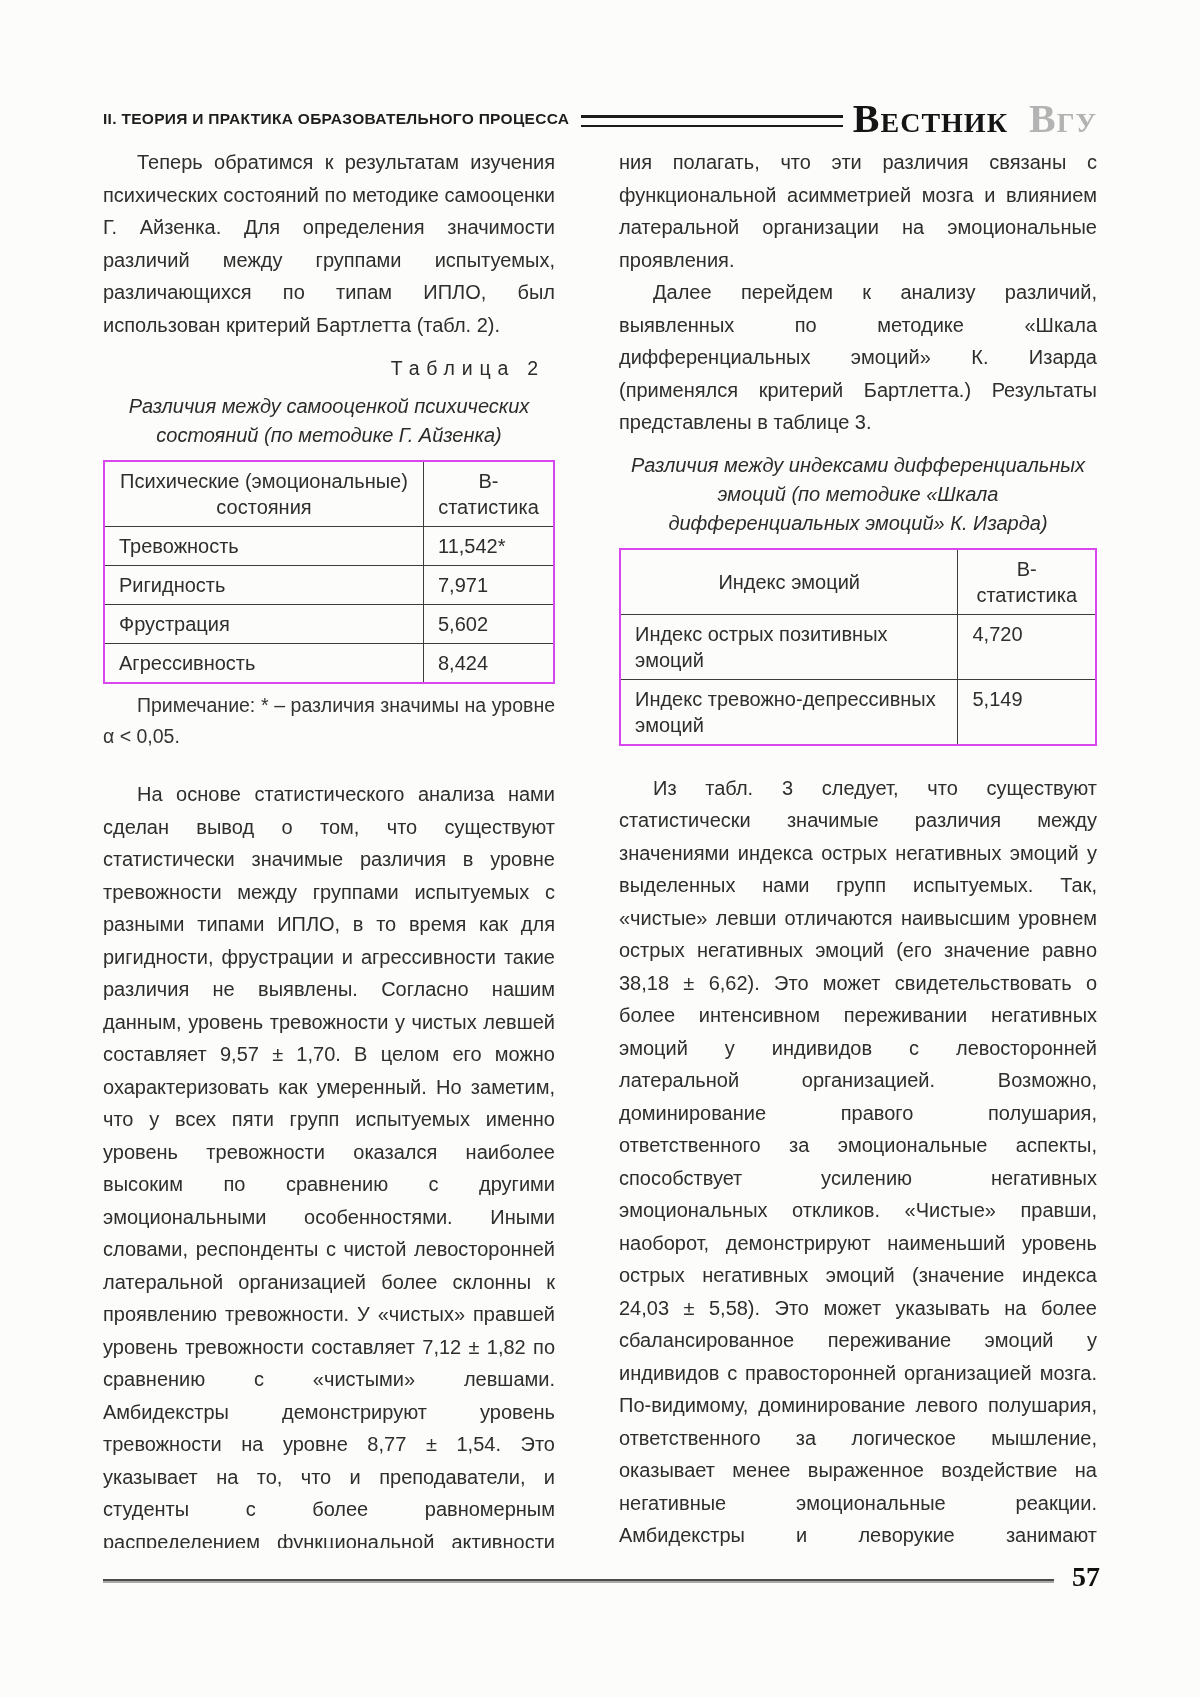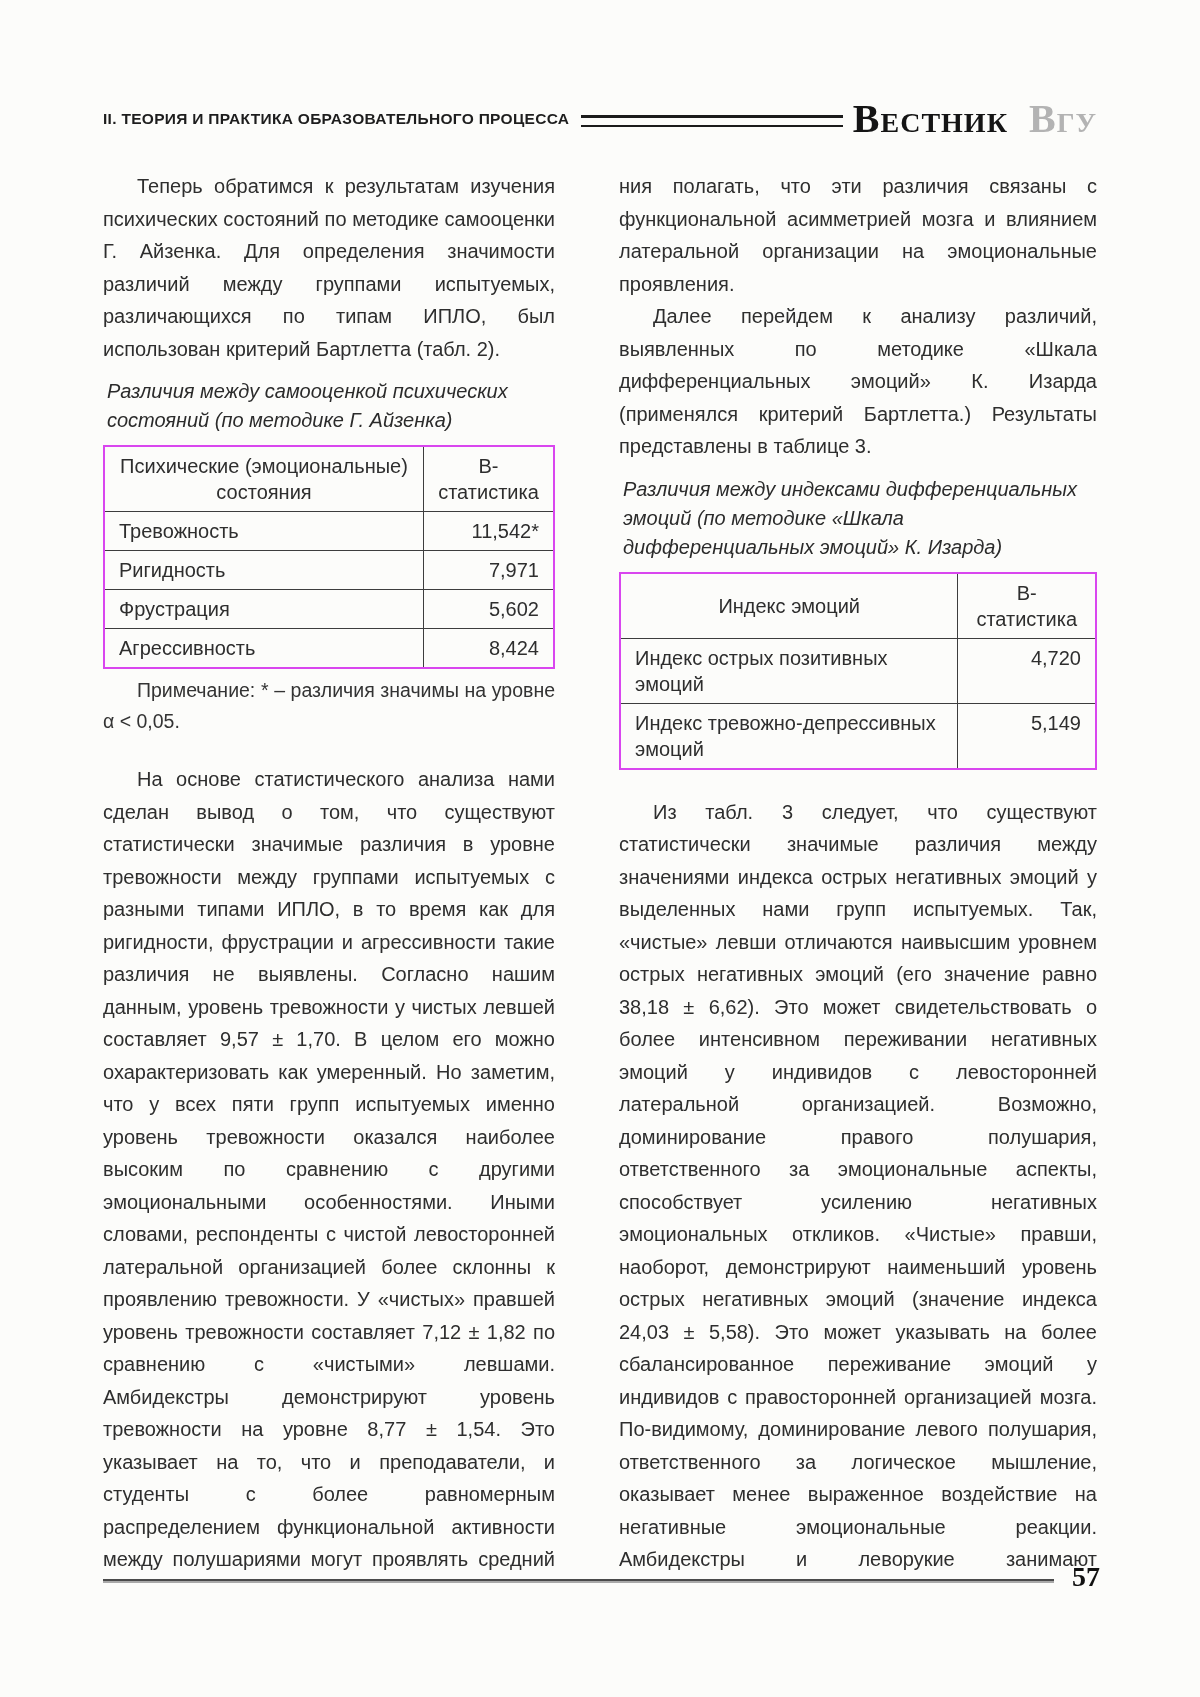--- a/index.html
+++ b/index.html
@@ -30,54 +30,53 @@
     font-weight:bold;font-size:40px;line-height:40px;
     font-variant:small-caps;letter-spacing:1px;white-space:nowrap;
   }
   .logo-black{color:#141414;text-align:right;}
   .logo-gray{color:#b3b3b3;margin-left:10px;}
   
   .columns{
     position:absolute;left:103px;top:146px;width:994px;height:1402px;
     display:grid;grid-template-columns:452px 478px;column-gap:64px;
     overflow:hidden;
-    margin-top:24px;
   }
   .col{overflow:hidden;}
   p.body{
     margin:0;font-size:20px;line-height:32.5px;
     text-align:justify;text-indent:34px;
   }
   p.note{
     margin:6px 0 0 0;font-size:19.5px;line-height:31px;
     text-align:justify;text-indent:34px;color:#333;
   }
   .tbl-label{
     margin:16px 10px 0 0;font-size:19.5px;color:#2b2b2b;
     text-align:right;letter-spacing:.35em;
   }
   .tbl-caption{
     margin:12px 4px 10px 4px;font-size:20px;line-height:29px;
-    font-style:italic;text-align:left;color:#2b2b2b;
+    font-style:italic;text-align:center;color:#2b2b2b;
   }
   table.data{
     width:100%;border-collapse:collapse;
     border:2px solid #d946ef;
     font-size:20px;line-height:26px;color:#2e2e2e;
     margin:2px 0 6px 0;
   }
   table.data th{
     border:1.5px solid #3d3d3d;font-weight:normal;
     text-align:center;vertical-align:middle;padding:6px 8px;
   }
   table.data td{
     border:1.5px solid #3d3d3d;padding:6px 14px;vertical-align:top;
   }
   table.data td.lbl{text-align:left;}
-  table.data td.val{text-align:right;}
+  table.data td.val{text-align:left;}
   col.c1{width:71%;} col.c2{width:29%;}
   
   .footer{
     position:absolute;left:103px;top:1560px;width:997px;height:34px;
     display:flex;align-items:center;
   }
   .footer-rule{
     flex:1;height:2px;background:#4a4a4a;
     box-shadow:0 2px 0 #a9a9a9;margin-right:18px;margin-top:6px;
   }
@@ -98,20 +97,21 @@
       <span class="logo-black">Вестник</span>
       <span class="logo-gray">Вгу</span>
     </span>
   </div>
 
   <div class="columns">
 
     <section class="col">
       <p class="body">Теперь обратимся к результатам изучения психических состояний по методике самооценки Г. Айзенка. Для определения значимости различий между группами испытуемых, различающихся по типам ИПЛО, был использован критерий Бартлетта (табл. 2).</p>
 
+      <div class="tbl-label">Таблица 2</div>
       <div class="tbl-caption">Различия между самооценкой психических состояний (по методике Г. Айзенка)</div>
 
       <table class="data">
         <colgroup>
             <col class="c1">
             <col class="c2">
           </colgroup>
         <thead>
           <tr>
             <th>Психические (эмоциональные) состояния</th>

